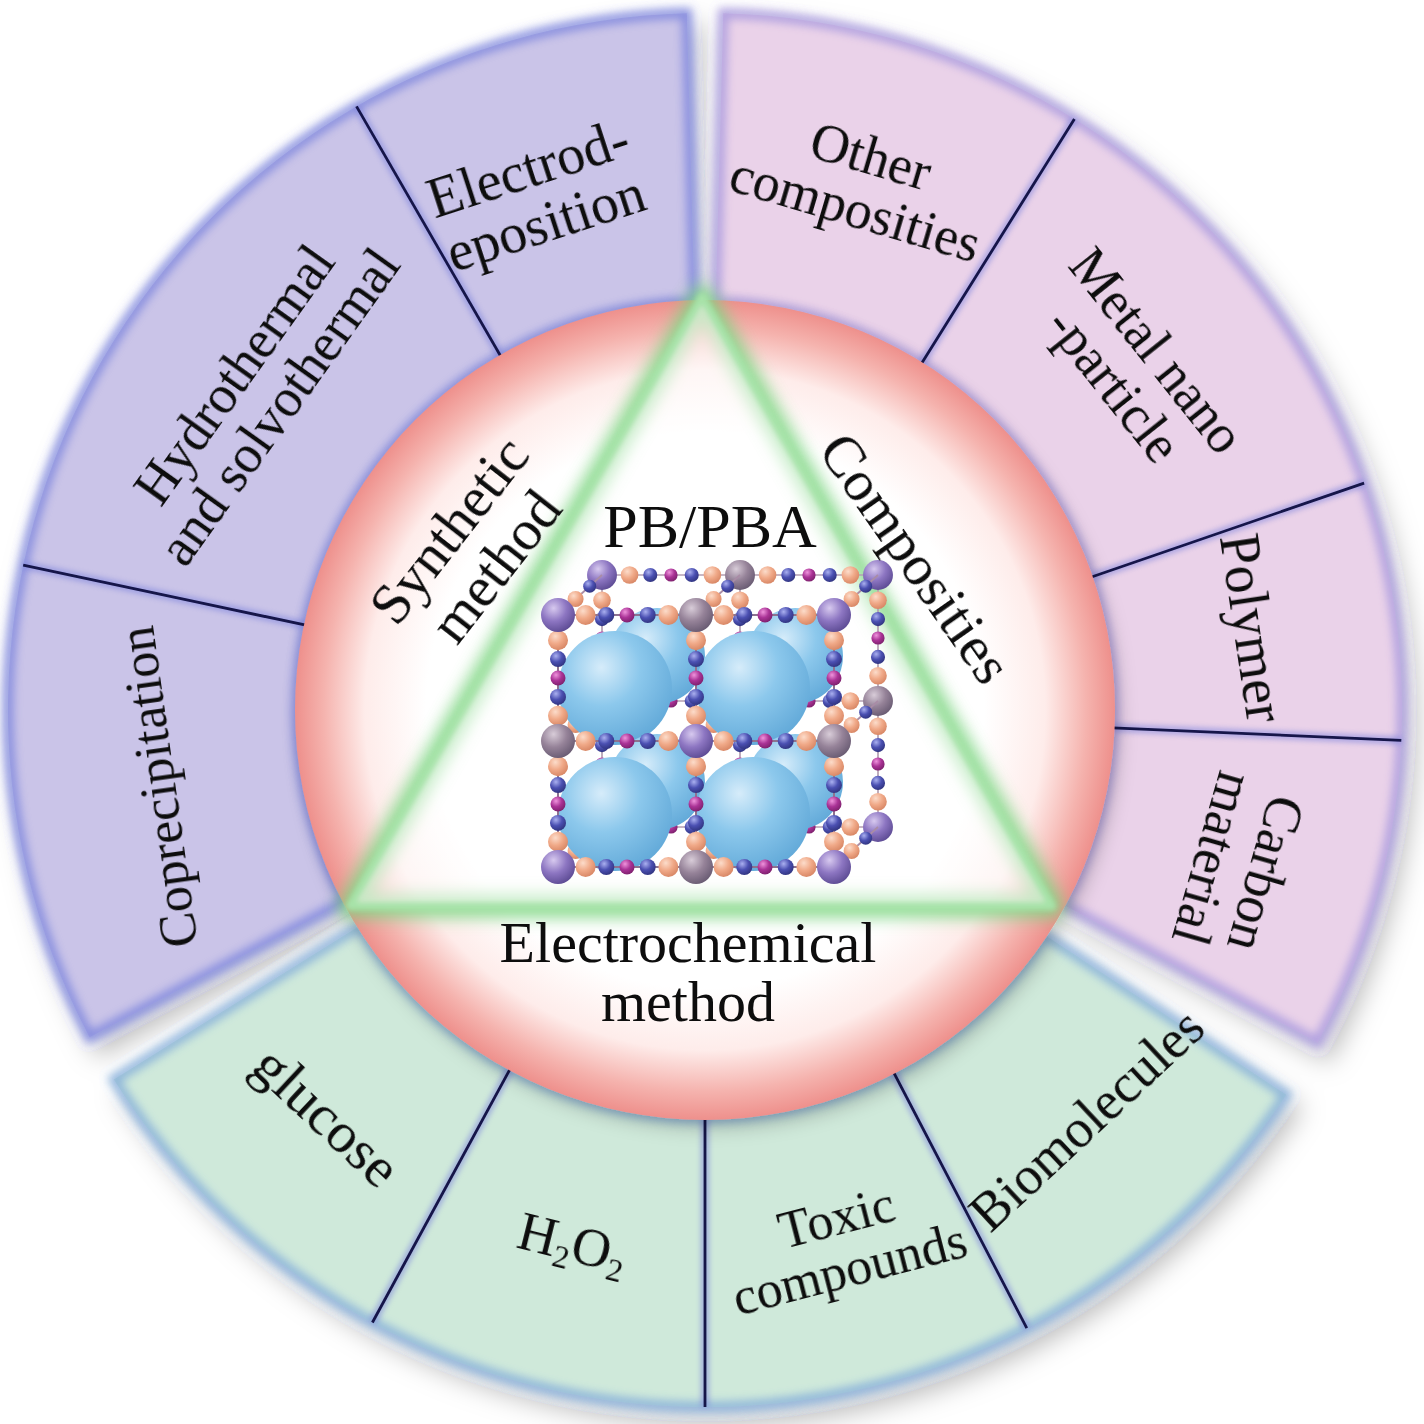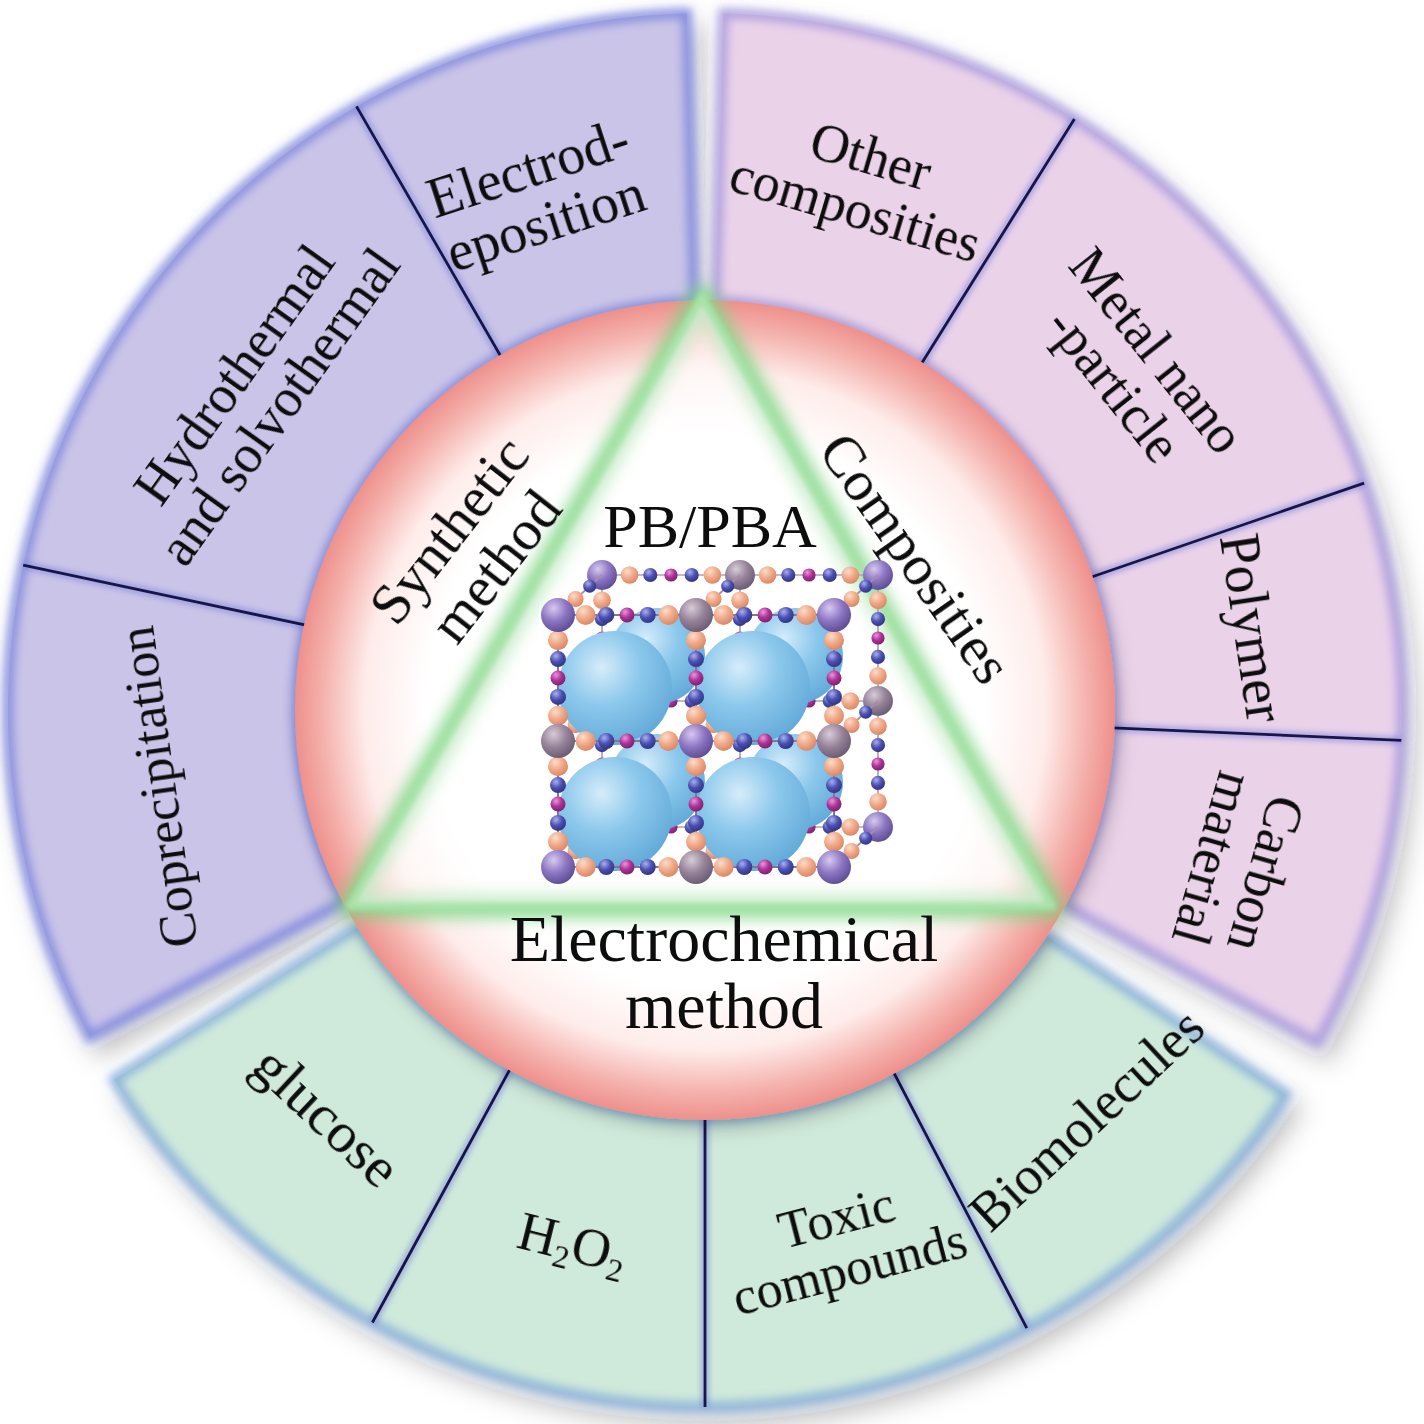--- a/index.html
+++ b/index.html
@@ -21,21 +21,21 @@
   #lbl-toxic       {left:843px; top:1243px; font-size:52px; transform:translate(-50%,-50%) rotate(-14.5deg);}
   #lbl-biomol      {left:1087px;top:1120px; font-size:54px; transform:translate(-50%,-50%) rotate(-43deg);}
   #lbl-other       {left:863px; top:183px;  font-size:54px; transform:translate(-50%,-50%) rotate(16.5deg);}
   #lbl-metal       {left:1135px;top:368px;  font-size:54px; transform:translate(-50%,-50%) rotate(51.5deg);}
   #lbl-polymer     {left:1252px;top:628px;  font-size:56px; transform:translate(-50%,-50%) rotate(81.5deg);}
   #lbl-carbon      {left:1239px;top:866px;  font-size:54px; transform:translate(-50%,-50%) rotate(106deg);}
   
   #lbl-synthetic   {left:472px; top:548px;  font-size:58px; transform:translate(-50%,-50%) rotate(-52deg);}
   #lbl-composities {left:916px; top:558px;  font-size:58px; transform:translate(-50%,-50%) rotate(55deg);}
   #lbl-pbpba       {left:710px; top:527px;  font-size:62px; transform:translate(-50%,-50%);font-family:Liberation Serif, serif;}
-  #lbl-sensor      {left:724px; top:972px;  font-size:66px; transform:translate(-50%,-50%);text-align:center;}
+  #lbl-sensor      {left:688px; top:972px;  font-size:58px; transform:translate(-50%,-50%);text-align:center;}
   .sub{font-size:0.6em;vertical-align:-0.28em;}
 </style>
 </head>
 <body>
 
 <div class="stage">
 
 <svg width="1424" height="1424" viewBox="0 0 1424 1424">
   <defs>
     <filter id="b5" x="-30%" y="-30%" width="160%" height="160%">

